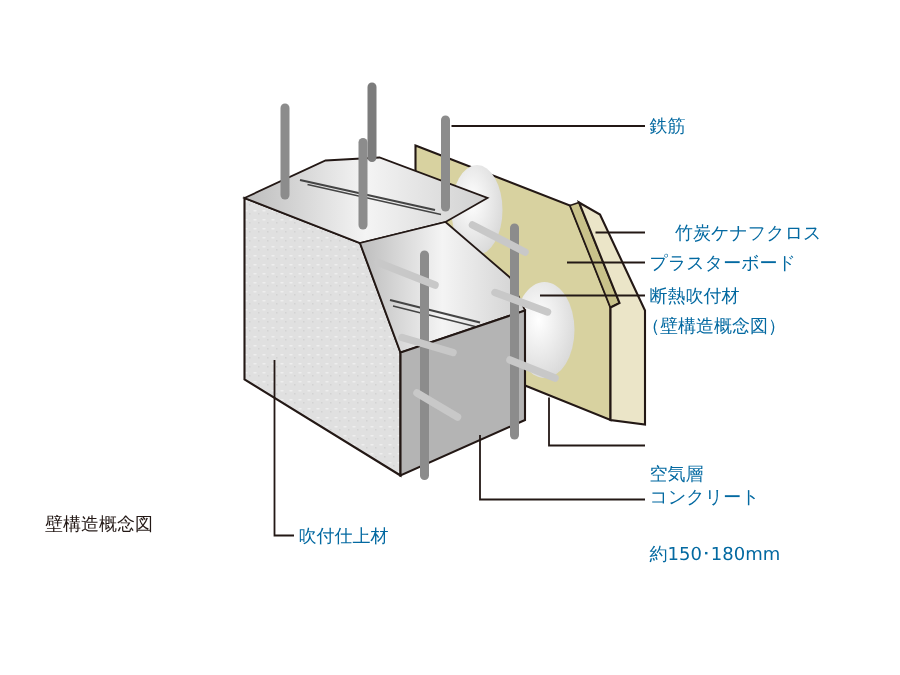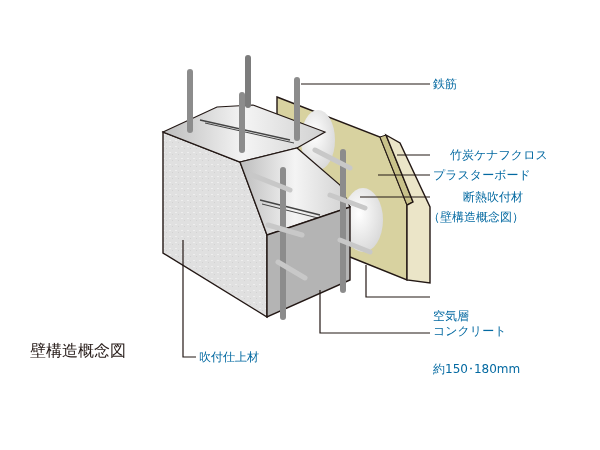--- a/index.html
+++ b/index.html
@@ -1,19 +1,19 @@
 <!DOCTYPE html>
 <html><head>
 <meta charset="utf-8">
 <style>
   html, body { margin:0; padding:0; background:#ffffff; }
   body { width:600px; height:450px; position:relative; overflow:hidden; font-family:"DejaVu Sans", sans-serif; }
   #diagram { position:absolute; left:0; top:0; }
   .lbl { position:absolute; font-size:12px; color:#0369a1; white-space:nowrap; line-height:14px; font-family:"DejaVu Sans", sans-serif; }
-  .title { position:absolute; font-size:16px; color:#231815; white-space:nowrap; font-family:"DejaVu Serif", serif; letter-spacing:0px; }
+  .title { position:absolute; font-size:12px; color:#231815; white-space:nowrap; font-family:"DejaVu Serif", serif; letter-spacing:0px; }
 </style>
 </head>
 <body>
 
 <svg id="diagram" width="600" height="450" viewBox="0 0 600 450" xmlns="http://www.w3.org/2000/svg">
   <defs>
     <linearGradient id="gCut" x1="0" y1="0" x2="1" y2="0">
       <stop offset="0" stop-color="#bdbdbd"></stop>
       <stop offset="0.5" stop-color="#f4f4f4"></stop>
       <stop offset="1" stop-color="#d0d0d0"></stop>
@@ -79,19 +79,19 @@
     <polyline points="360,197 430,197"></polyline>
     <polyline points="366,265 366,297 430,297"></polyline>
     <polyline points="320,290 320,333 430,333"></polyline>
     <polyline points="183,240 183,357 196,357"></polyline>
   </g>
 </svg>
 
 <div class="lbl" style="left:433px;top:77px;">鉄筋</div>
 <div class="lbl" style="left:420px;top:148px;margin-left:30px;">竹炭ケナフクロス</div>
 <div class="lbl" style="left:433px;top:168px;">プラスターボード</div>
-<div class="lbl" style="left:433px;top:190px;margin-left:30px;">断熱吹付材</div>
+<div class="lbl" style="left:433px;top:190px;">断熱吹付材</div>
 <div class="lbl" style="left:428px;top:210px;">（壁構造概念図）</div>
 <div class="lbl" style="left:433px;top:290px;margin-top:19px;">空気層</div>
 <div class="lbl" style="left:433px;top:324px;text-align:center;">コンクリート</div>
 <div class="lbl" style="left:433px;top:362px;text-align:center;">約150･180mm</div>
 <div class="lbl" style="left:199px;top:350px;text-align:right;">吹付仕上材</div>
 <div class="title" style="left:30px;top:341px;">壁構造概念図</div>
 
 </body></html>

